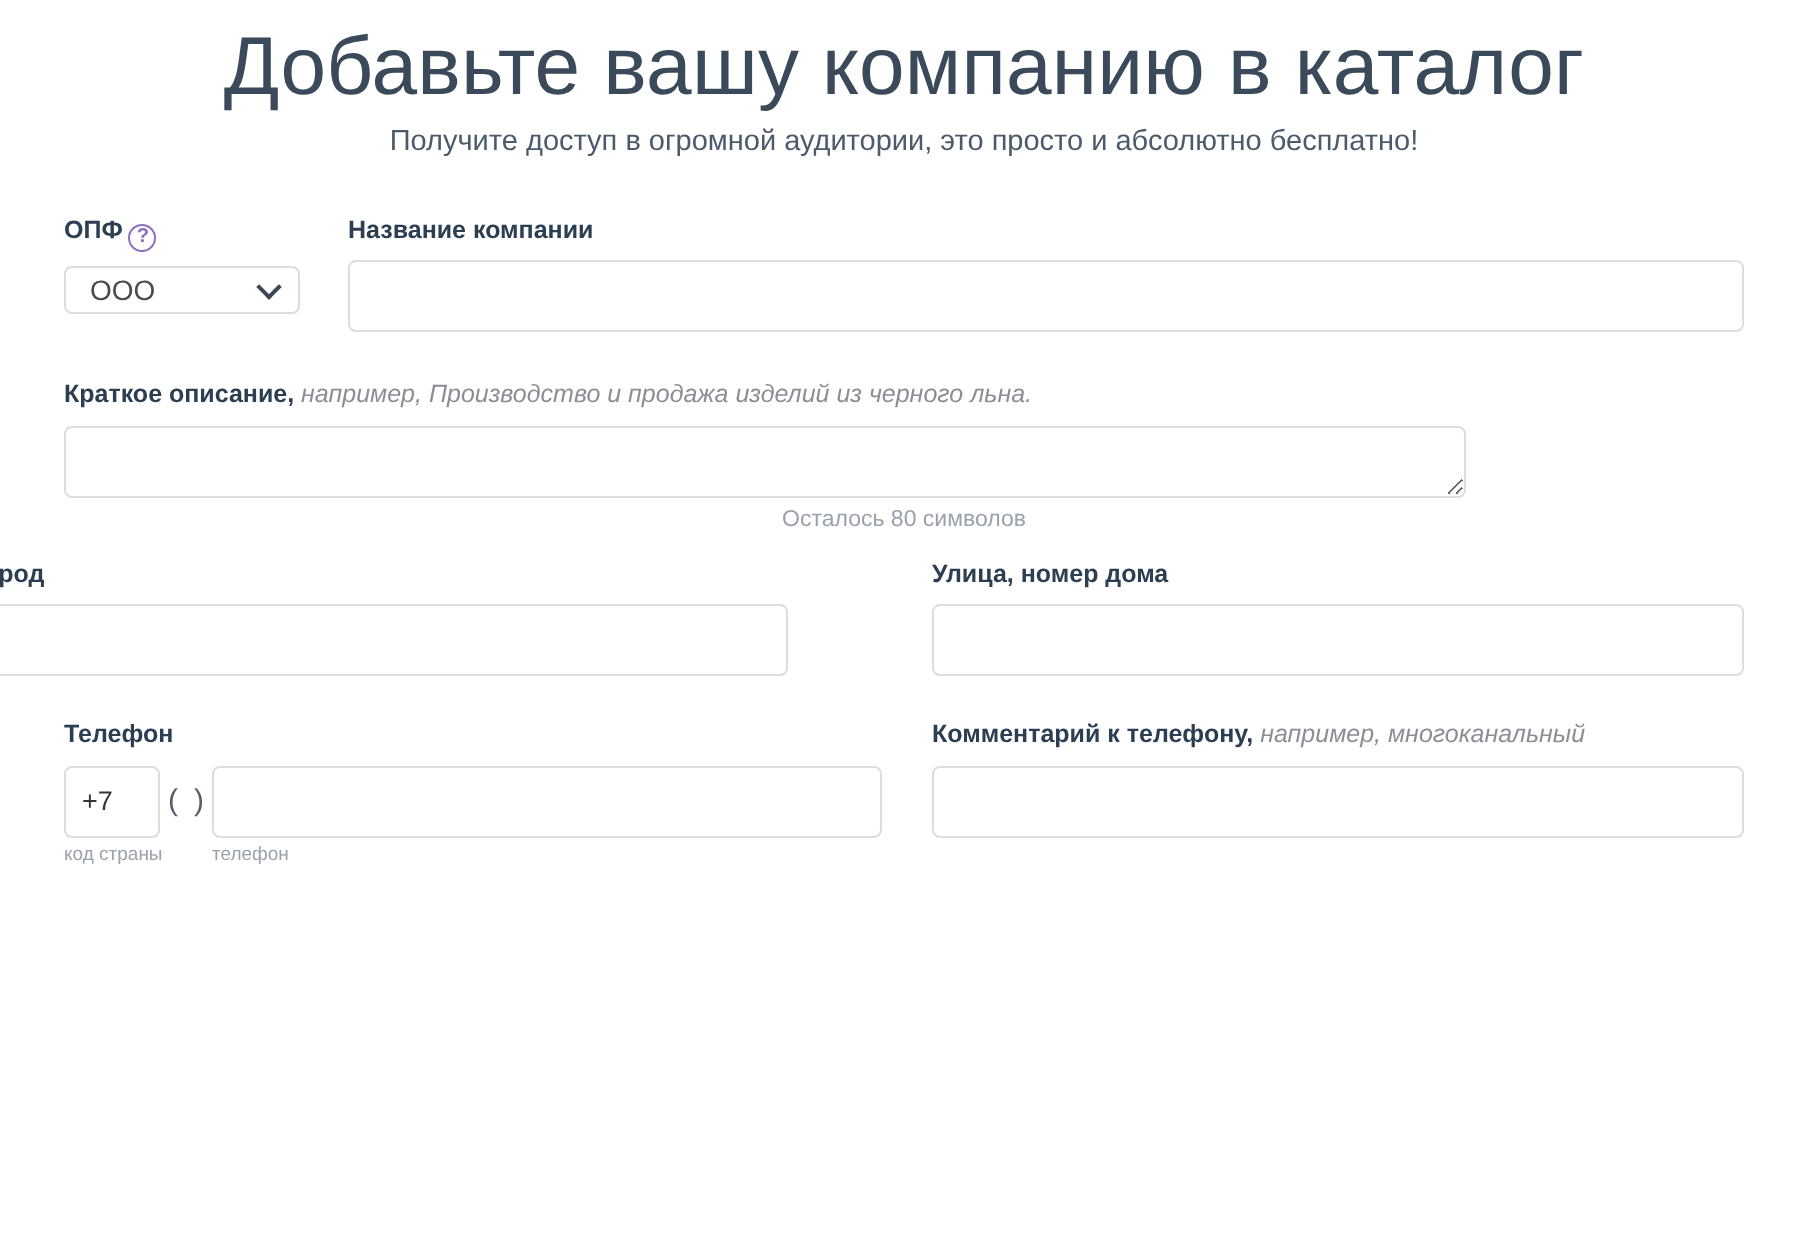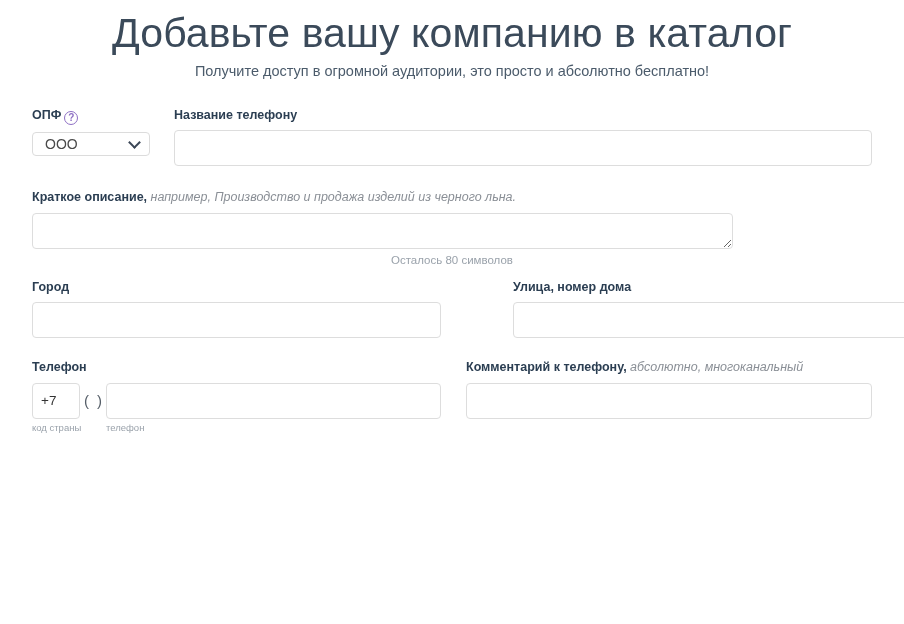--- a/index.html
+++ b/index.html
@@ -45,20 +45,21 @@
   
   .form {
     position: relative;
     margin-top: 27px;
     padding: 0 32px;
   }
 
   .row {
     display: flex;
     width: 840px;
+    justify-content: flex-end;
   }
 
   .col-left  { width: 409px; flex: none; }
   .col-right { width: 406px; flex: none; margin-left: 25px; }
   .col-full  { width: 701px; flex: none; }
 
   
   .label {
     display: block;
     font-size: 12.5px;
@@ -222,21 +223,21 @@
         <span class="label"><span>ОПФ</span><span class="help-icon">?</span></span>
         <div class="select-wrap">
           <select class="sel">
             <option>ООО</option>
           </select>
           <span class="sel-arrow"></span>
         </div>
       </div>
 
       <div style="width:698px;flex:none;margin-left:24px;">
-        <label class="label">Название телефону</label>
+        <label class="label">Название компании</label>
         <input class="inp" type="text" value="" style="">
       </div>
 
     </div>
 
     <div class="mt-row-1">
       <div class="col-full">
         <label class="label"><span>Краткое описание,</span><span class="hint"> например, Производство и продажа изделий из черного льна.</span></label>
         <textarea class="ta ta-short" style=""></textarea>
         <div class="counter">Осталось 80 символов</div>
@@ -276,21 +277,21 @@
 
           <div class="phone-cell phone-main">
             <input class="inp" type="text" value="" style="">
             <span class="phone-caption">телефон</span>
           </div>
 
         </div>
       </div>
 
       <div class="col-right">
-        <label class="label"><span>Комментарий к телефону,</span><span class="hint"> абсолютно, многоканальный</span></label>
+        <label class="label"><span>Комментарий к телефону,</span><span class="hint"> например, многоканальный</span></label>
         <input class="inp" type="text" value="" style="">
       </div>
 
     </div>
 
 
   </form>
 
 </div>
 

